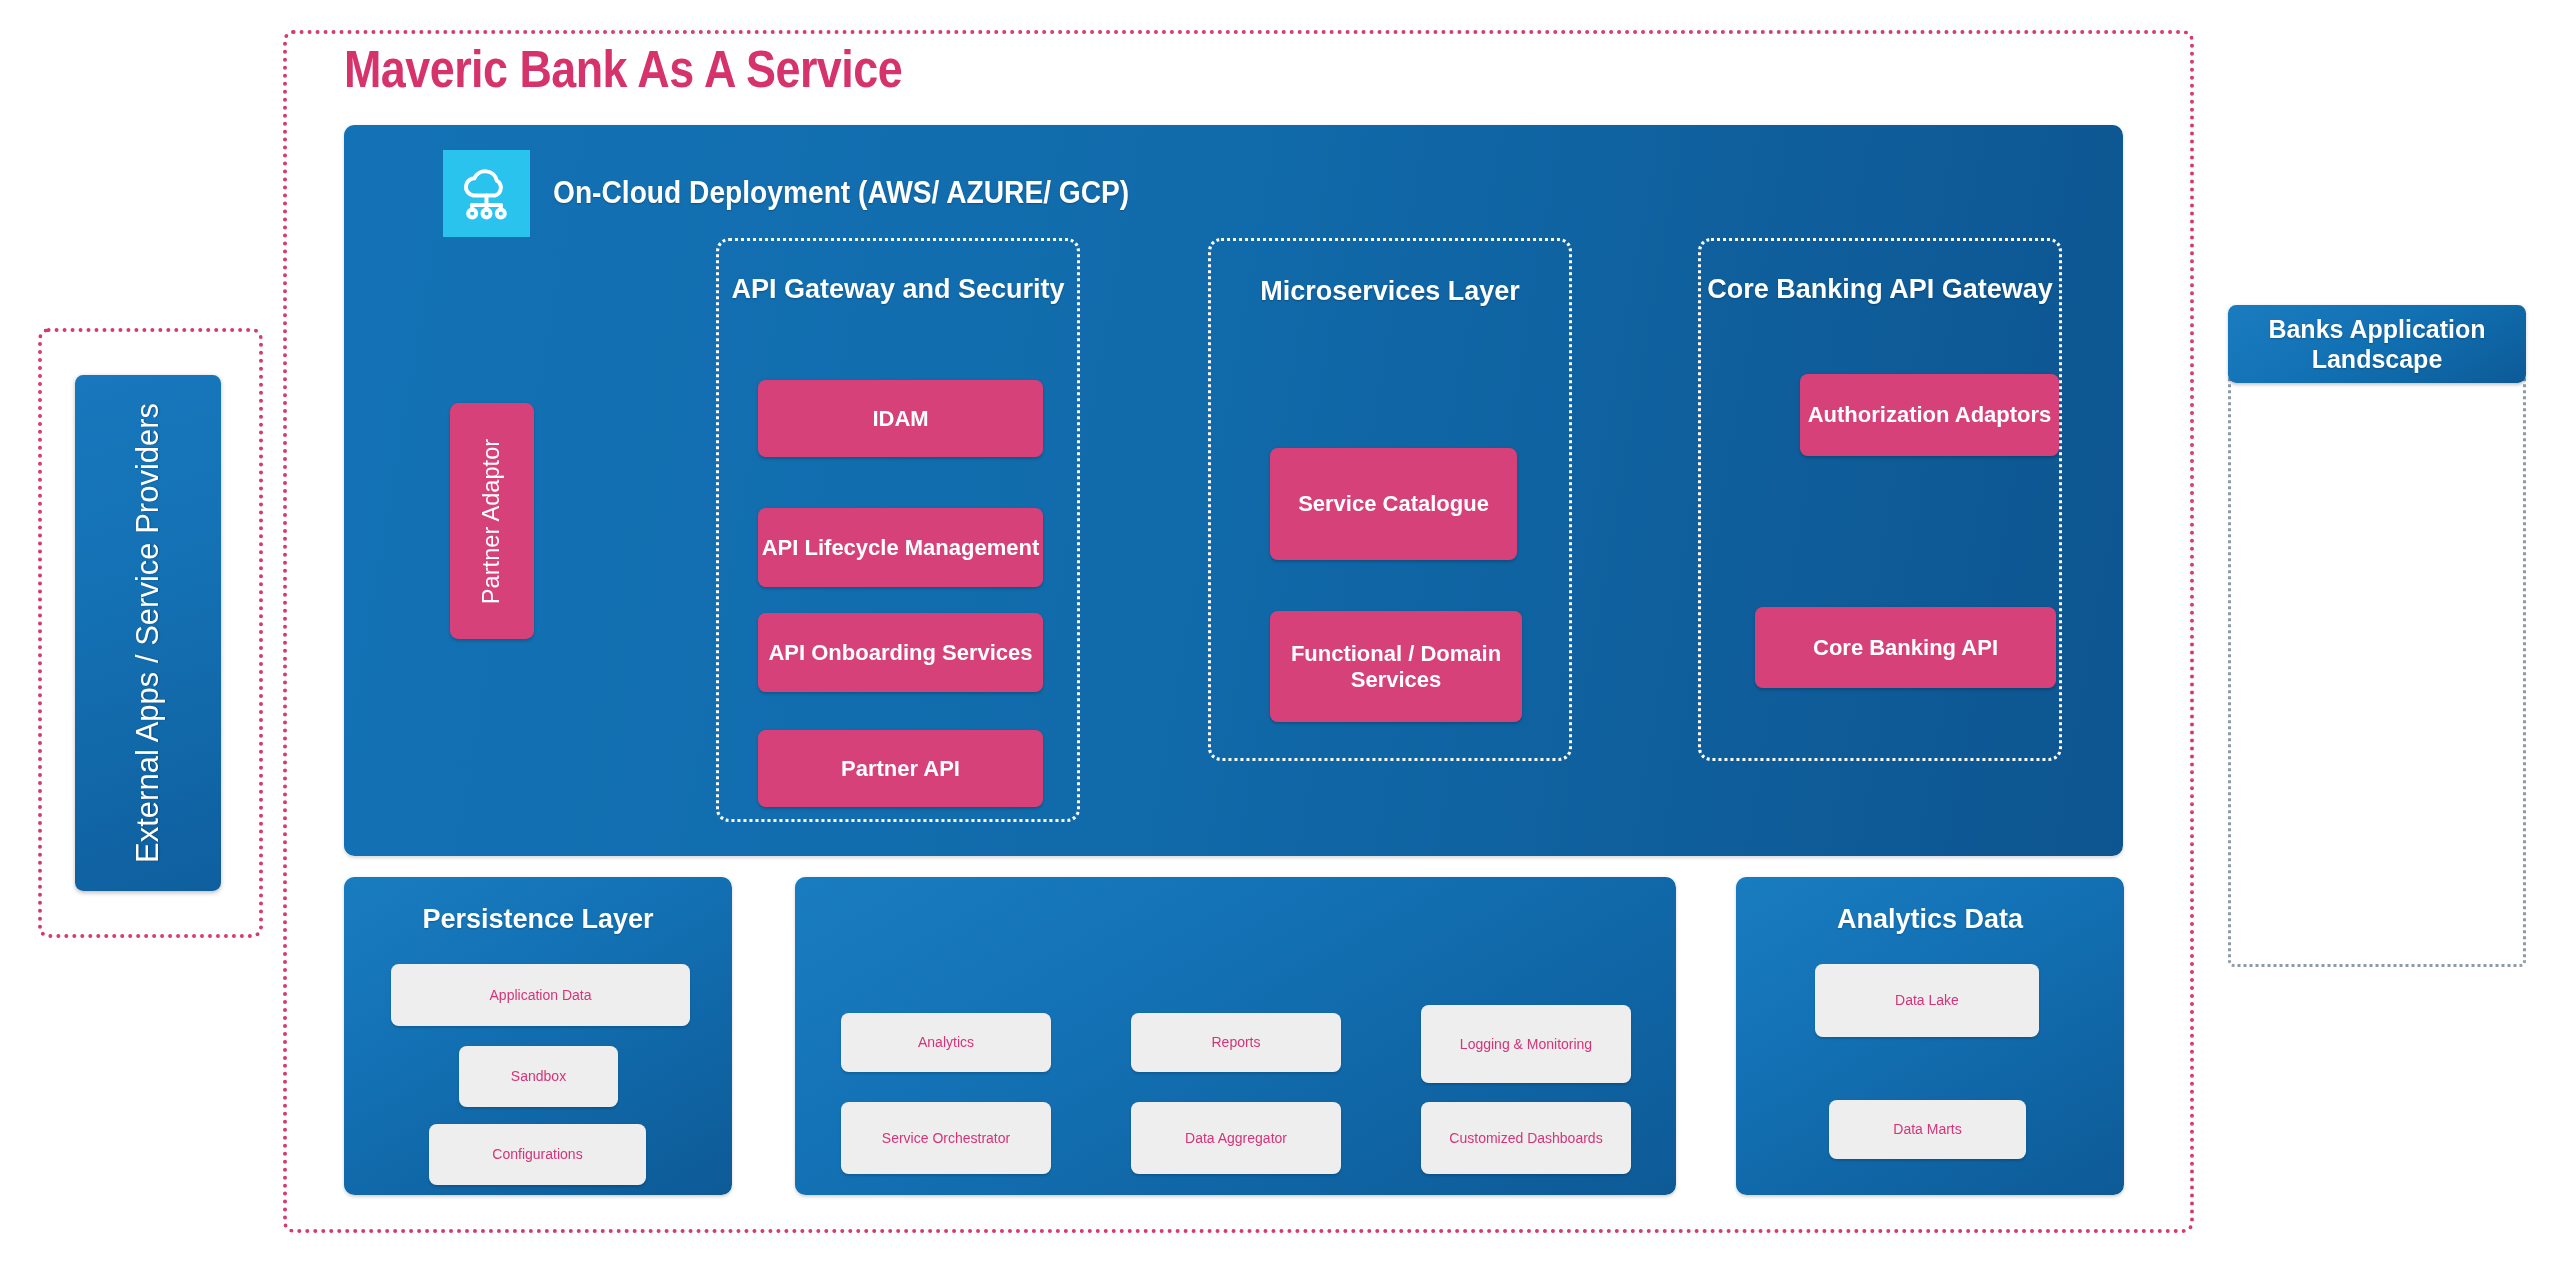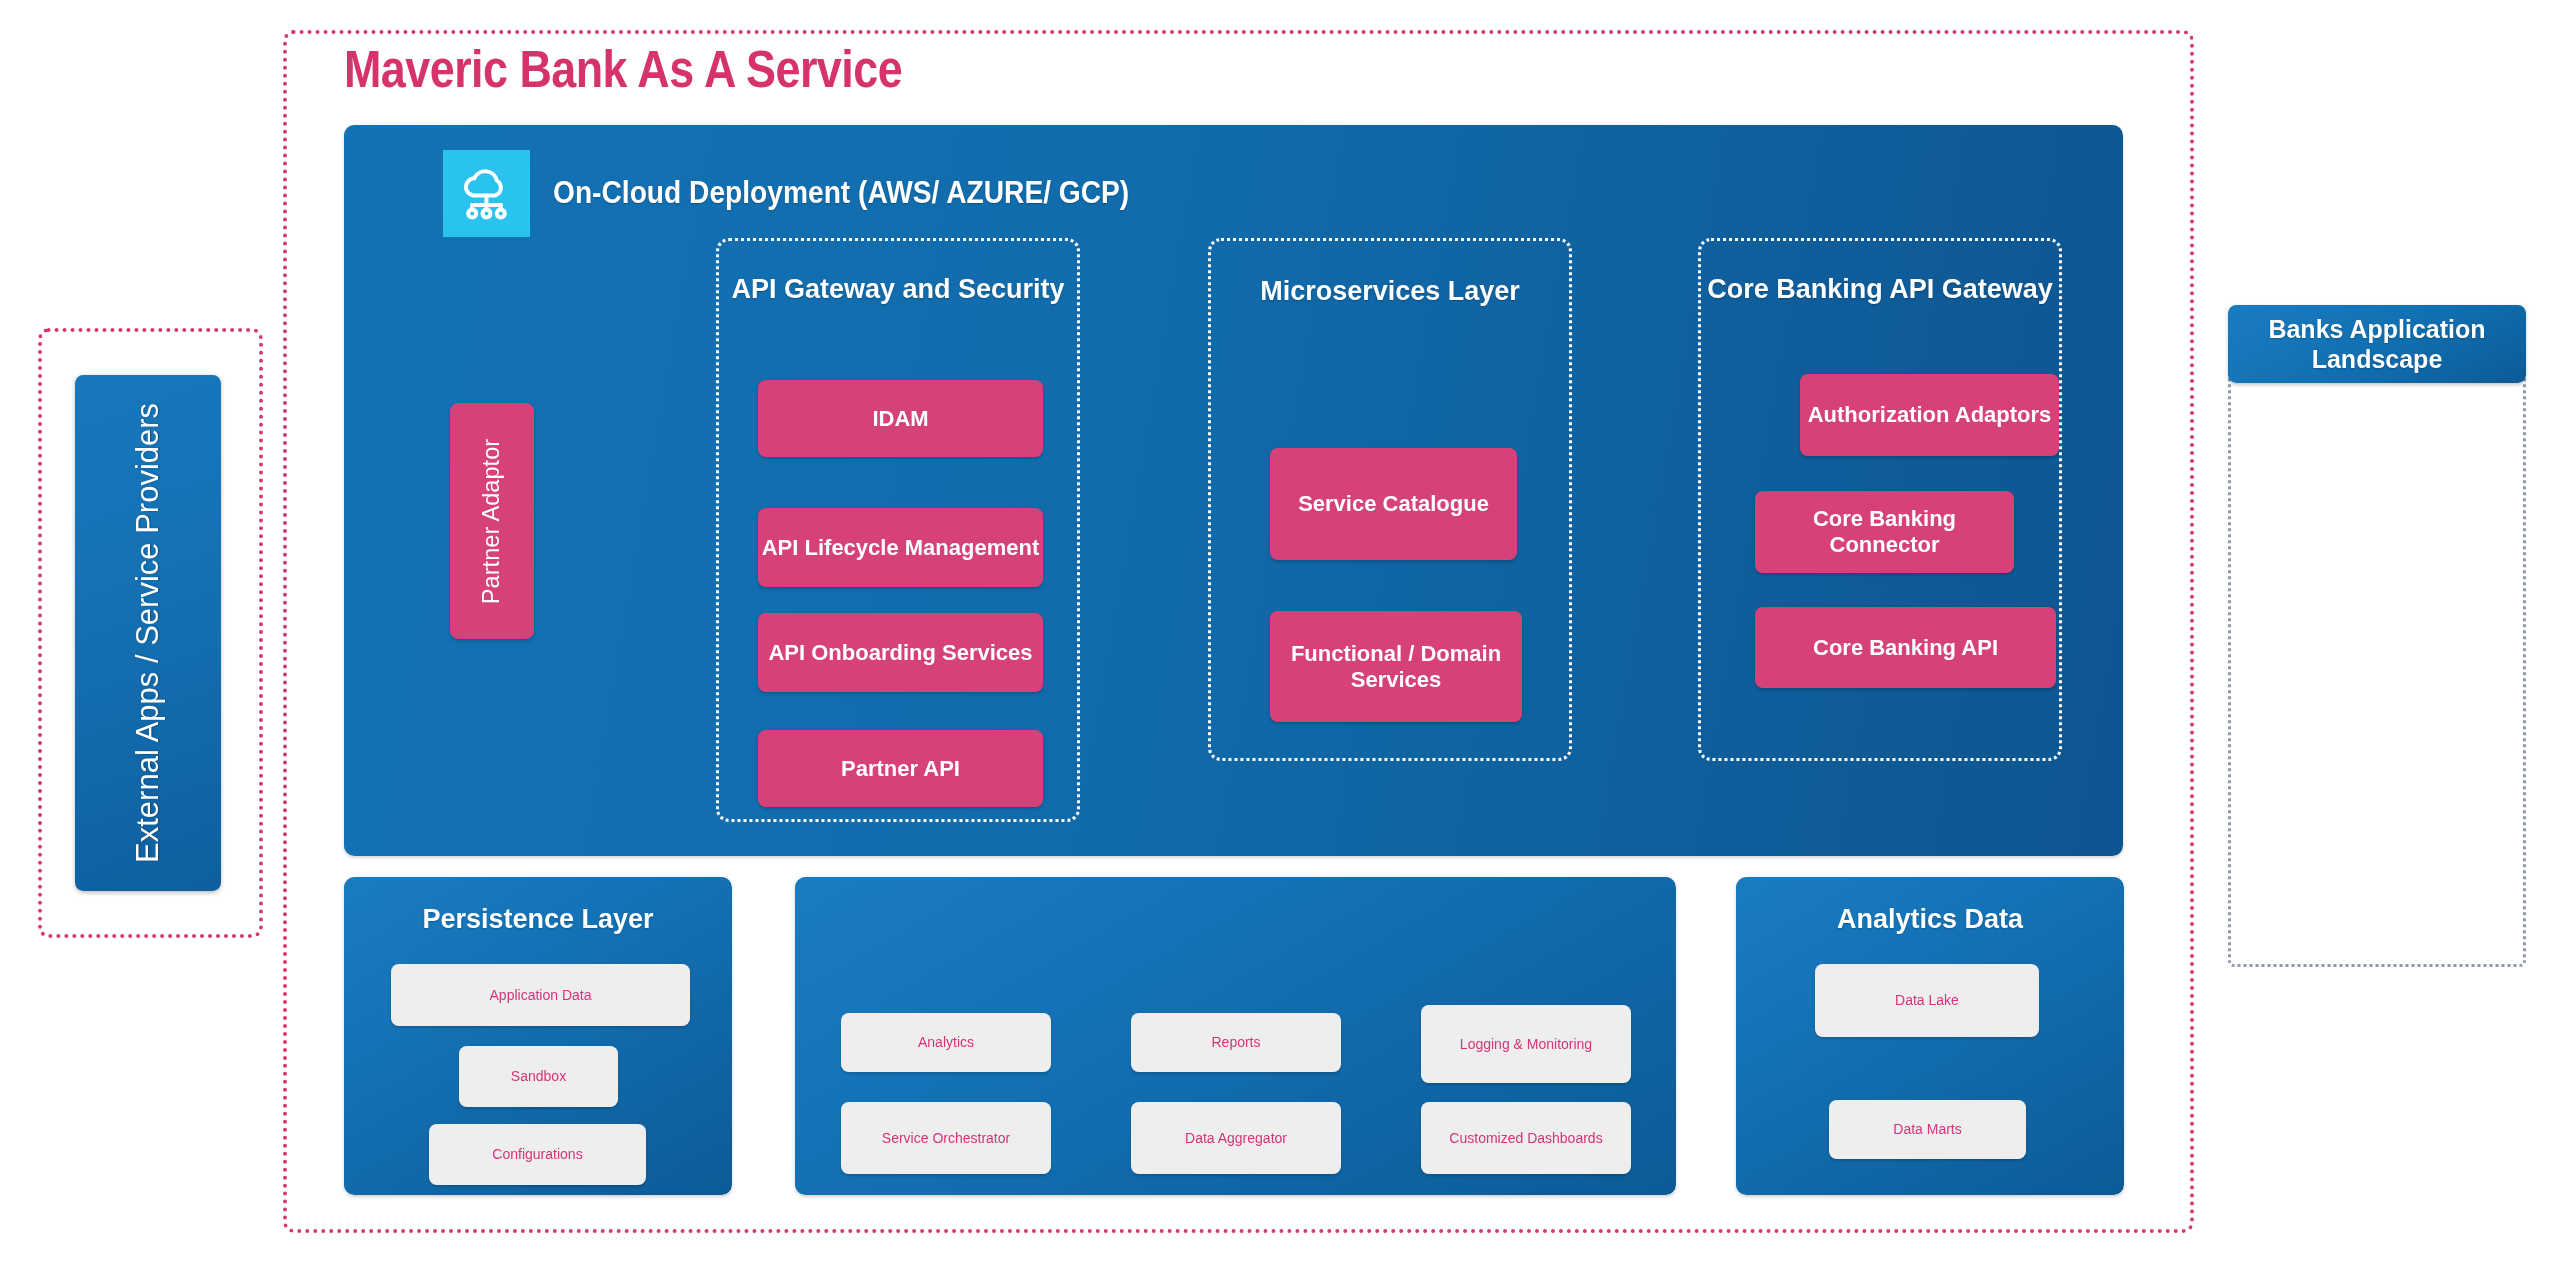--- a/index.html
+++ b/index.html
@@ -216,21 +216,20 @@
 
   <div class="abs dotted-white" id="grp-micro">
     <div class="group-title">Microservices Layer</div>
     <div class="pink-chip abs" style="left:59px; top:207px; width:247px; height:112px;">Service Catalogue</div>
     <div class="pink-chip abs" style="left:59px; top:370px; width:252px; height:111px;">Functional / Domain Services</div>
   </div>
 
   <div class="abs dotted-white" id="grp-core">
     <div class="group-title">Core Banking API Gateway</div>
     <div class="pink-chip abs" style="left:54px; top:133px; width:259px; height:82px;margin-left:45px;">Authorization Adaptors</div>
-    <div class="pink-chip abs" style="left:54px; top:250px; width:259px; height:82px;">Core Banking Connector</div>
     <div class="pink-chip abs" style="left:54px; top:366px; width:301px; height:81px;">Core Banking API</div>
   </div>
 
   <div class="abs bottom-card" id="card-persist">
     <div class="card-title">Persistence Layer</div>
     <div class="gray-chip abs" style="left:47px; top:87px; width:299px; height:62px;">Application Data</div>
     <div class="gray-chip abs" style="left:115px; top:169px; width:159px; height:61px;">Sandbox</div>
     <div class="gray-chip abs" style="left:85px; top:247px; width:217px; height:61px;">Configurations</div>
   </div>
 

